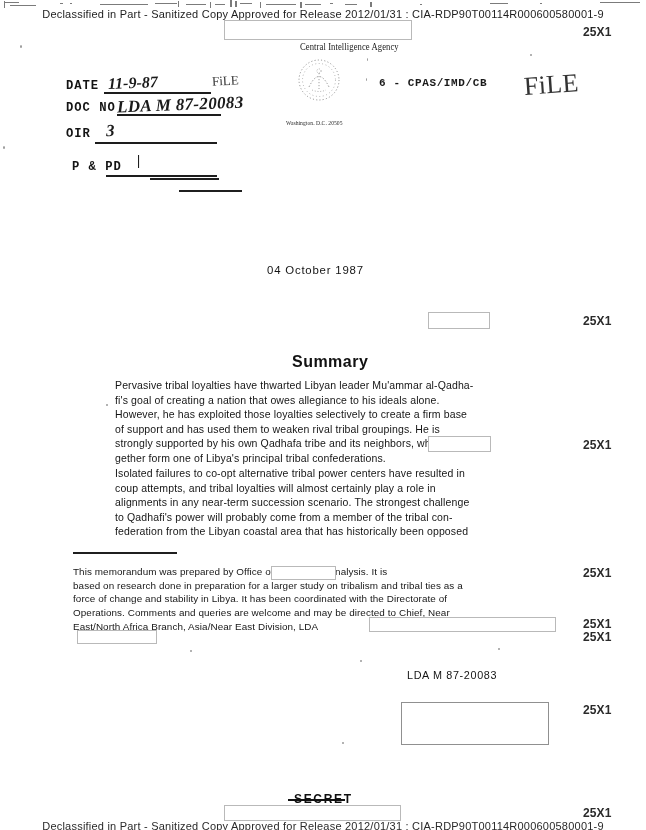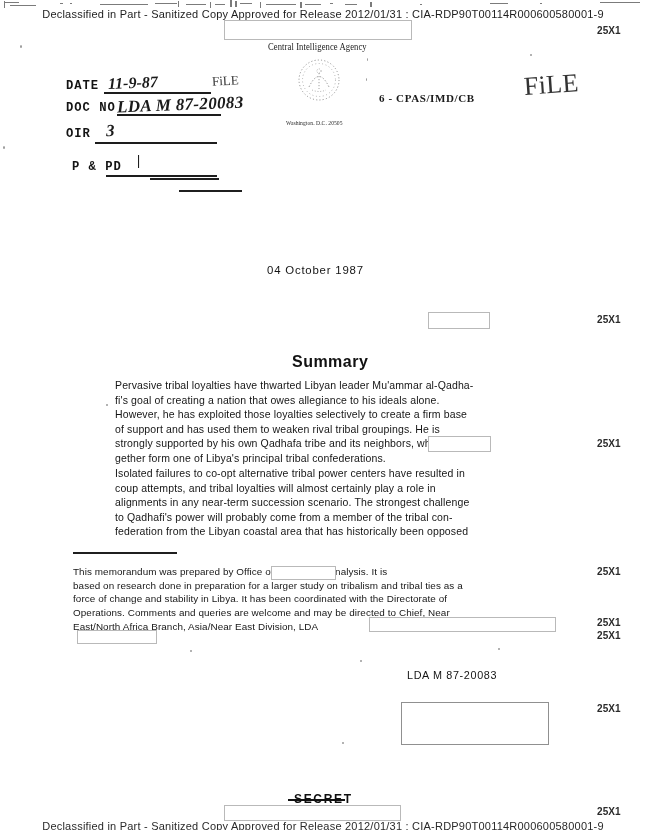--- a/index.html
+++ b/index.html
@@ -47,45 +47,45 @@
     color: #1d1d1d;
     white-space: nowrap;
   }
   .release-top { top: 8px; }
   .release-bottom { top: 820px; color: #2a2a2a; }
 
   
   .mark25 {
     position: absolute;
     font-family: "Liberation Sans", sans-serif;
-    font-size: 10px;
+    font-size: 12px;
     font-weight: 700;
     color: #2b2b2b;
     letter-spacing: 0.01em;
-    margin-left: 14px;
   }
 
   
   .redbox {
     position: absolute;
     border: 1px solid #b9b9b9;
     background: #ffffff;
     box-sizing: border-box;
   }
   .redbox.dark { border-color: #909090; }
 
   
   .agency-name {
     position: absolute;
     font-family: "Liberation Serif", serif;
     font-size: 8.6px;
     color: #1b1b1b;
     letter-spacing: 0.01em;
     white-space: nowrap;
     transform: scaleY(1.08);
+    margin-left: 32px;
   }
   .agency-city {
     position: absolute;
     font-family: "Liberation Serif", serif;
     font-size: 5.6px;
     color: #2c2c2c;
     letter-spacing: 0.01em;
     white-space: nowrap;
   }
   .seal {
@@ -293,21 +293,21 @@
       <circle cx="23" cy="23" r="16.5" fill="none" stroke="#3a3a3a" stroke-width="0.7" stroke-dasharray="0.9 2.6"></circle>
       <path d="M13 30 Q23 9 33 30" fill="none" stroke="#3a3a3a" stroke-width="0.9" stroke-dasharray="1.4 1.8"></path>
       <line x1="23" y1="16" x2="23" y2="32" stroke="#3a3a3a" stroke-width="0.8" stroke-dasharray="1.2 1.8"></line>
       <circle cx="23" cy="14" r="2.1" fill="none" stroke="#3a3a3a" stroke-width="0.8" stroke-dasharray="0.8 1.4"></circle>
       <path d="M16 33 Q23 36 30 33" fill="none" stroke="#3a3a3a" stroke-width="0.7" stroke-dasharray="1 1.8"></path>
     </svg>
   </div>
 
   <div class="agency-city" style="left:286px; top:120px;">Washington. D.C. 20505</div>
 
-  <div class="routing" style="left:379px; top:92px;font-family:Liberation Serif, serif;">6 - CPAS/IMD/CB</div>
+  <div class="routing" style="left:379px; top:77px;">6 - CPAS/IMD/CB</div>
 
   <div class="hand-file" style="left:524px; top:70px; font-size:26px; transform:rotate(-4deg); letter-spacing:0.01em;">FiLE</div>
 
   <div class="stamp-label" style="left:66px; top:79px;">DATE</div>
   <div class="hand" style="left:108px; top:74px; font-size:16px;">11-9-87</div>
   <div class="stamp-rule" style="left:104px; top:92px; width:107px;"></div>
   <div class="hand-file" style="left:212px; top:73px; font-size:13px; transform:rotate(-3deg);">FiLE</div>
 
   <div class="stamp-label" style="left:66px; top:101px;">DOC NO</div>
   <div class="hand" style="left:117px; top:95px; font-size:17px; letter-spacing:0.02em;">LDA M 87-20083</div>

